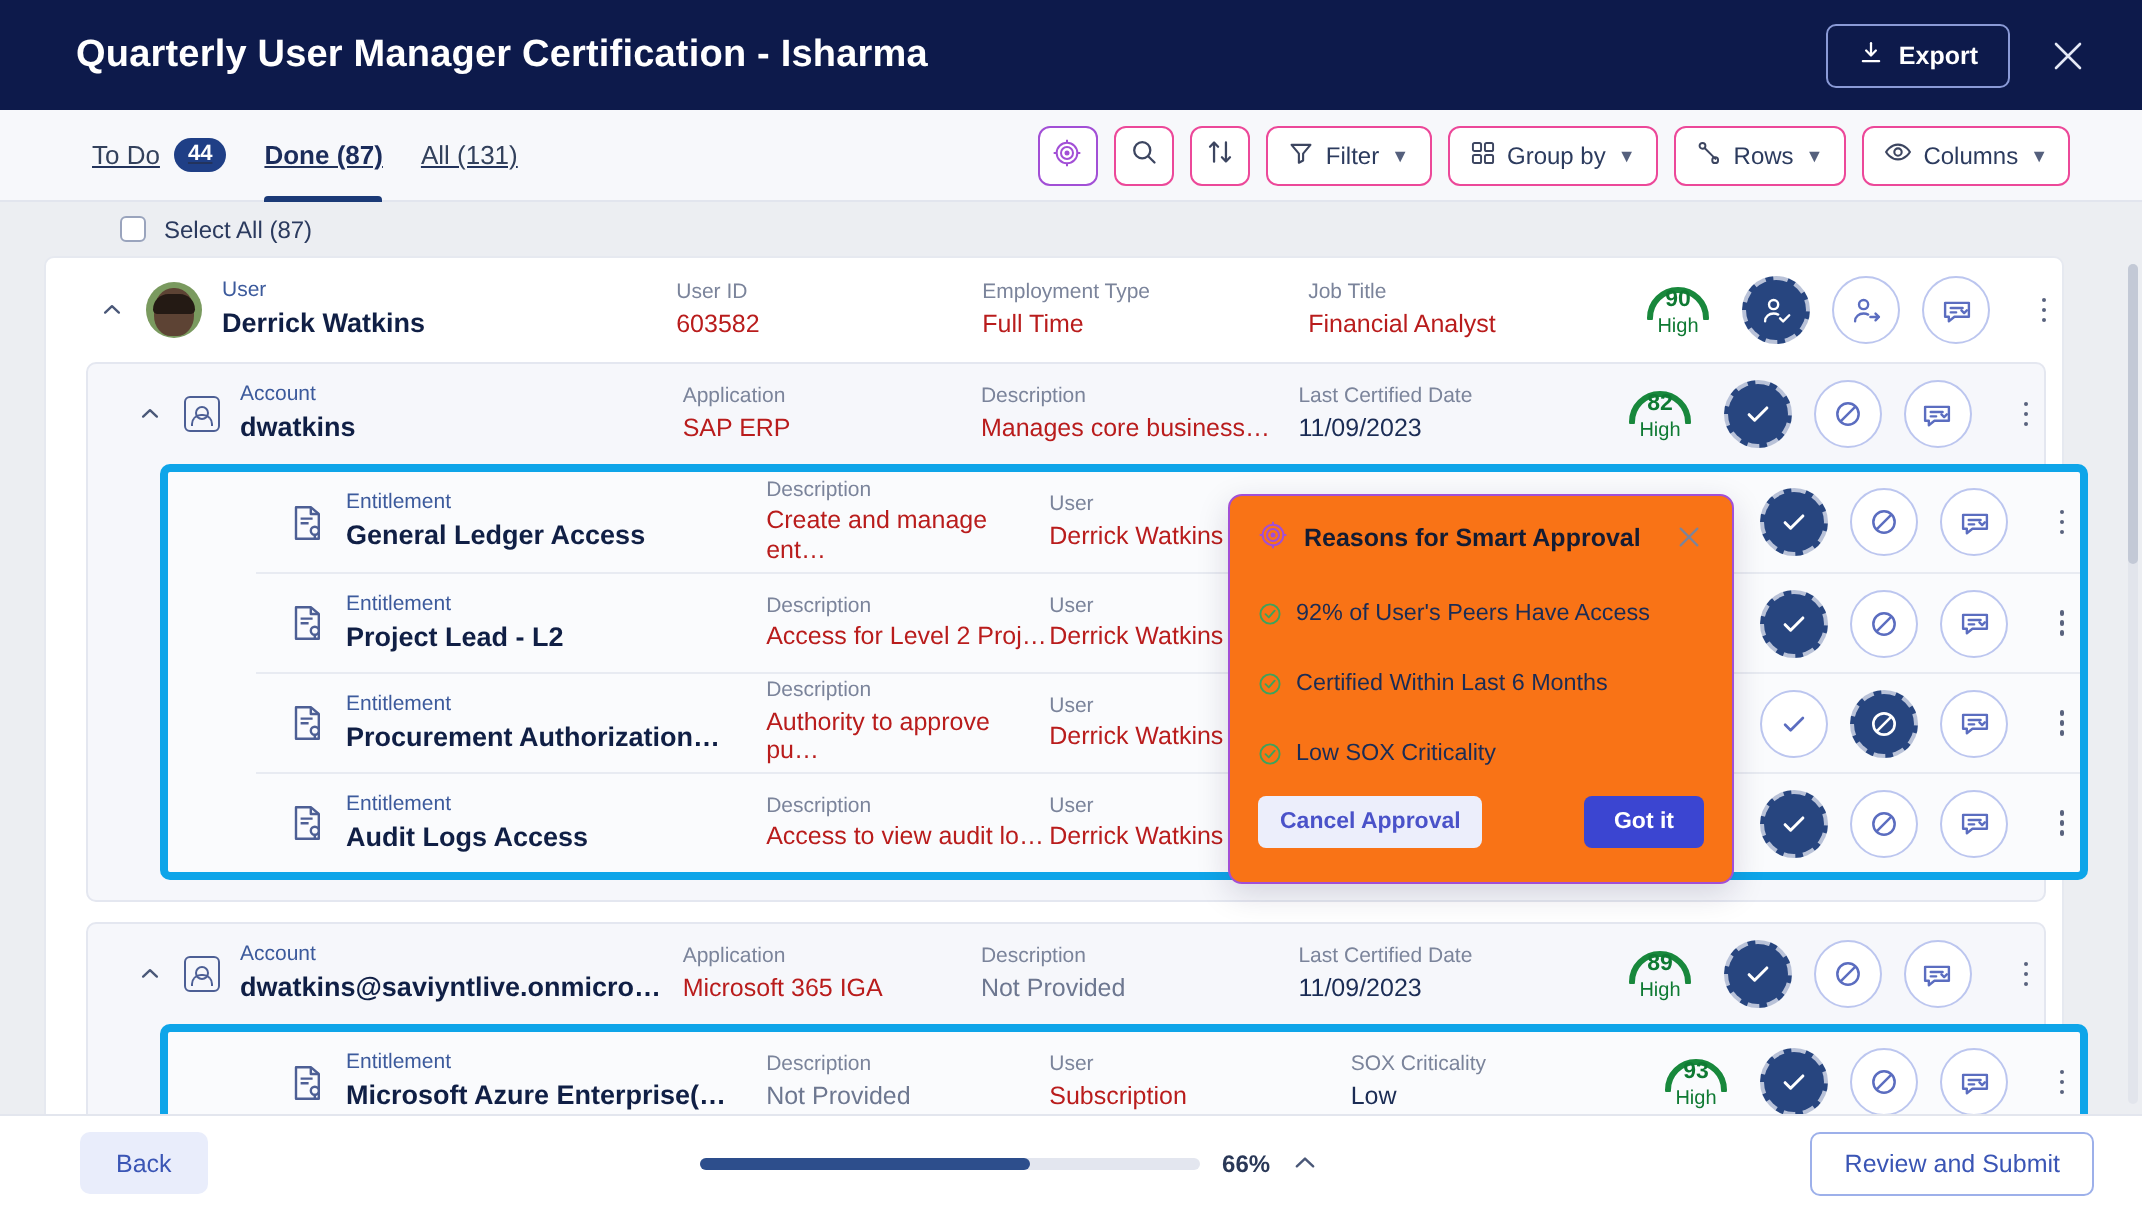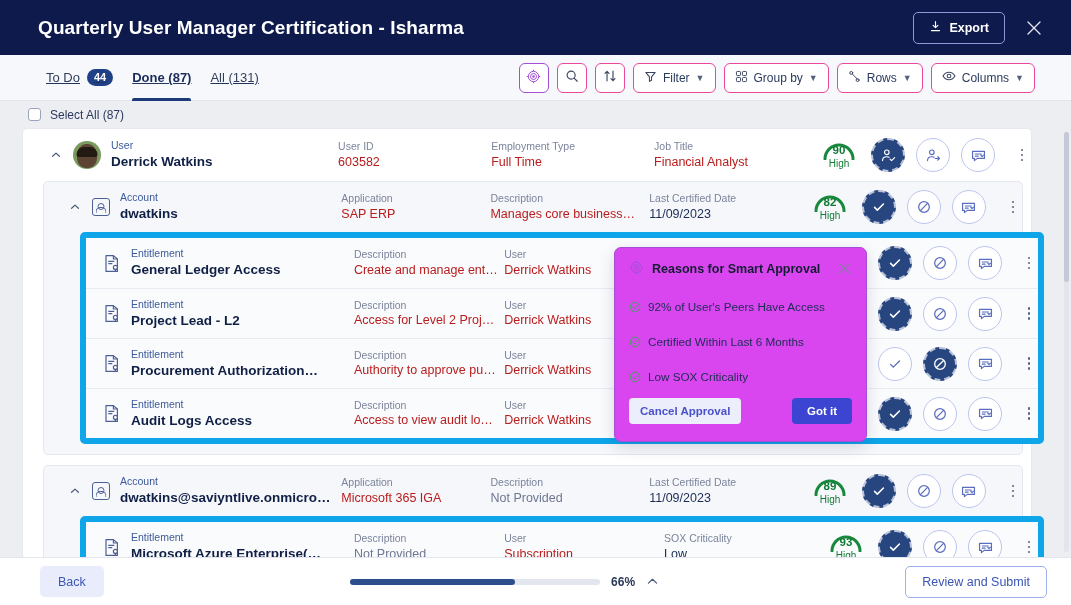--- a/index.html
+++ b/index.html
@@ -61,21 +61,21 @@
     border-radius:6px; display:flex; align-items:center; justify-content:center;
     gap:6px; padding:0 10px; font-size:12px; color:#2c3b5e; cursor:pointer;
   }
   .tbtn.icon-only { padding:0; width:30px; }
   .tbtn.smart { border:1.4px solid #a24fd6; }
   .chev { font-size:9px; color:#55607d; }
 
   
   .selectall {
     position:absolute; left:0; top:101px; width:1071px; height:27px;
-    display:flex; align-items:center; padding-left:28px; gap:9px;
+    display:flex; align-items:center; padding-left:60px; gap:9px;
     background:#eceef2;
   }
   .cbox {
     width:13px; height:13px; border:1.4px solid #9aa4bd; border-radius:3px;
     background:#fff; cursor:pointer;
   }
   .selectall-label { font-size:12px; color:#2b3a5e; }
 
   
   .body {
@@ -171,33 +171,33 @@
     width:5px; height:5px; border-radius:50%; border:1.2px solid #4d5f95;
   }
   .acct-icon:after {
     content:""; position:absolute; left:50%; bottom:2.5px; transform:translateX(-50%);
     width:9px; height:5px; border-radius:5px 5px 0 0; border:1.2px solid #4d5f95;
     border-bottom:none;
   }
 
   
   .ent-card {
-    margin:0 10px 10px 36px; background:#fafbfd; border:6px solid #0ea5e9;
-    border-radius:5px; width:964px; overflow:hidden;
+    margin:0 10px 10px 36px; background:#fafbfd; border:4px solid #0ea5e9;
+    border-radius:5px; width:964px; overflow:hidden;padding-left:44px;
   }
   .ent-row { height:50px; padding-left:18px; border-top:1px solid #e8ebf2; }
   .ent-row:first-child { border-top:none; }
   .ent-icon { width:17px; height:19px; flex:0 0 17px; position:relative; }
 
   .sep { height:10px; }
 
   
   .popup {
     position:absolute; left:614px; top:247px; width:253px; height:195px;
-    background:#d946ef; border:1.4px solid #a24fd6; border-radius:7px;
+    background:#f97316; border:1.4px solid #a24fd6; border-radius:7px;
     box-shadow:0 5px 16px rgba(30,20,60,.15);
     padding:12px 14px 10px 14px; z-index:40;
   }
   .popup-head { display:flex; align-items:center; gap:8px; }
   .popup-title { font-size:12.5px; font-weight:bold; color:#141c33; flex:1; }
   .popup-close { width:14px; height:14px; cursor:pointer; color:#7d8499; }
   .reason { display:flex; align-items:center; gap:7px; margin-top:22px; }
   .reason-txt { font-size:11.7px; color:#1b2c55; }
   .tick { width:12px; height:12px; flex:0 0 12px; }
   .popup-actions { display:flex; align-items:center; justify-content:space-between; margin-top:15px; }

